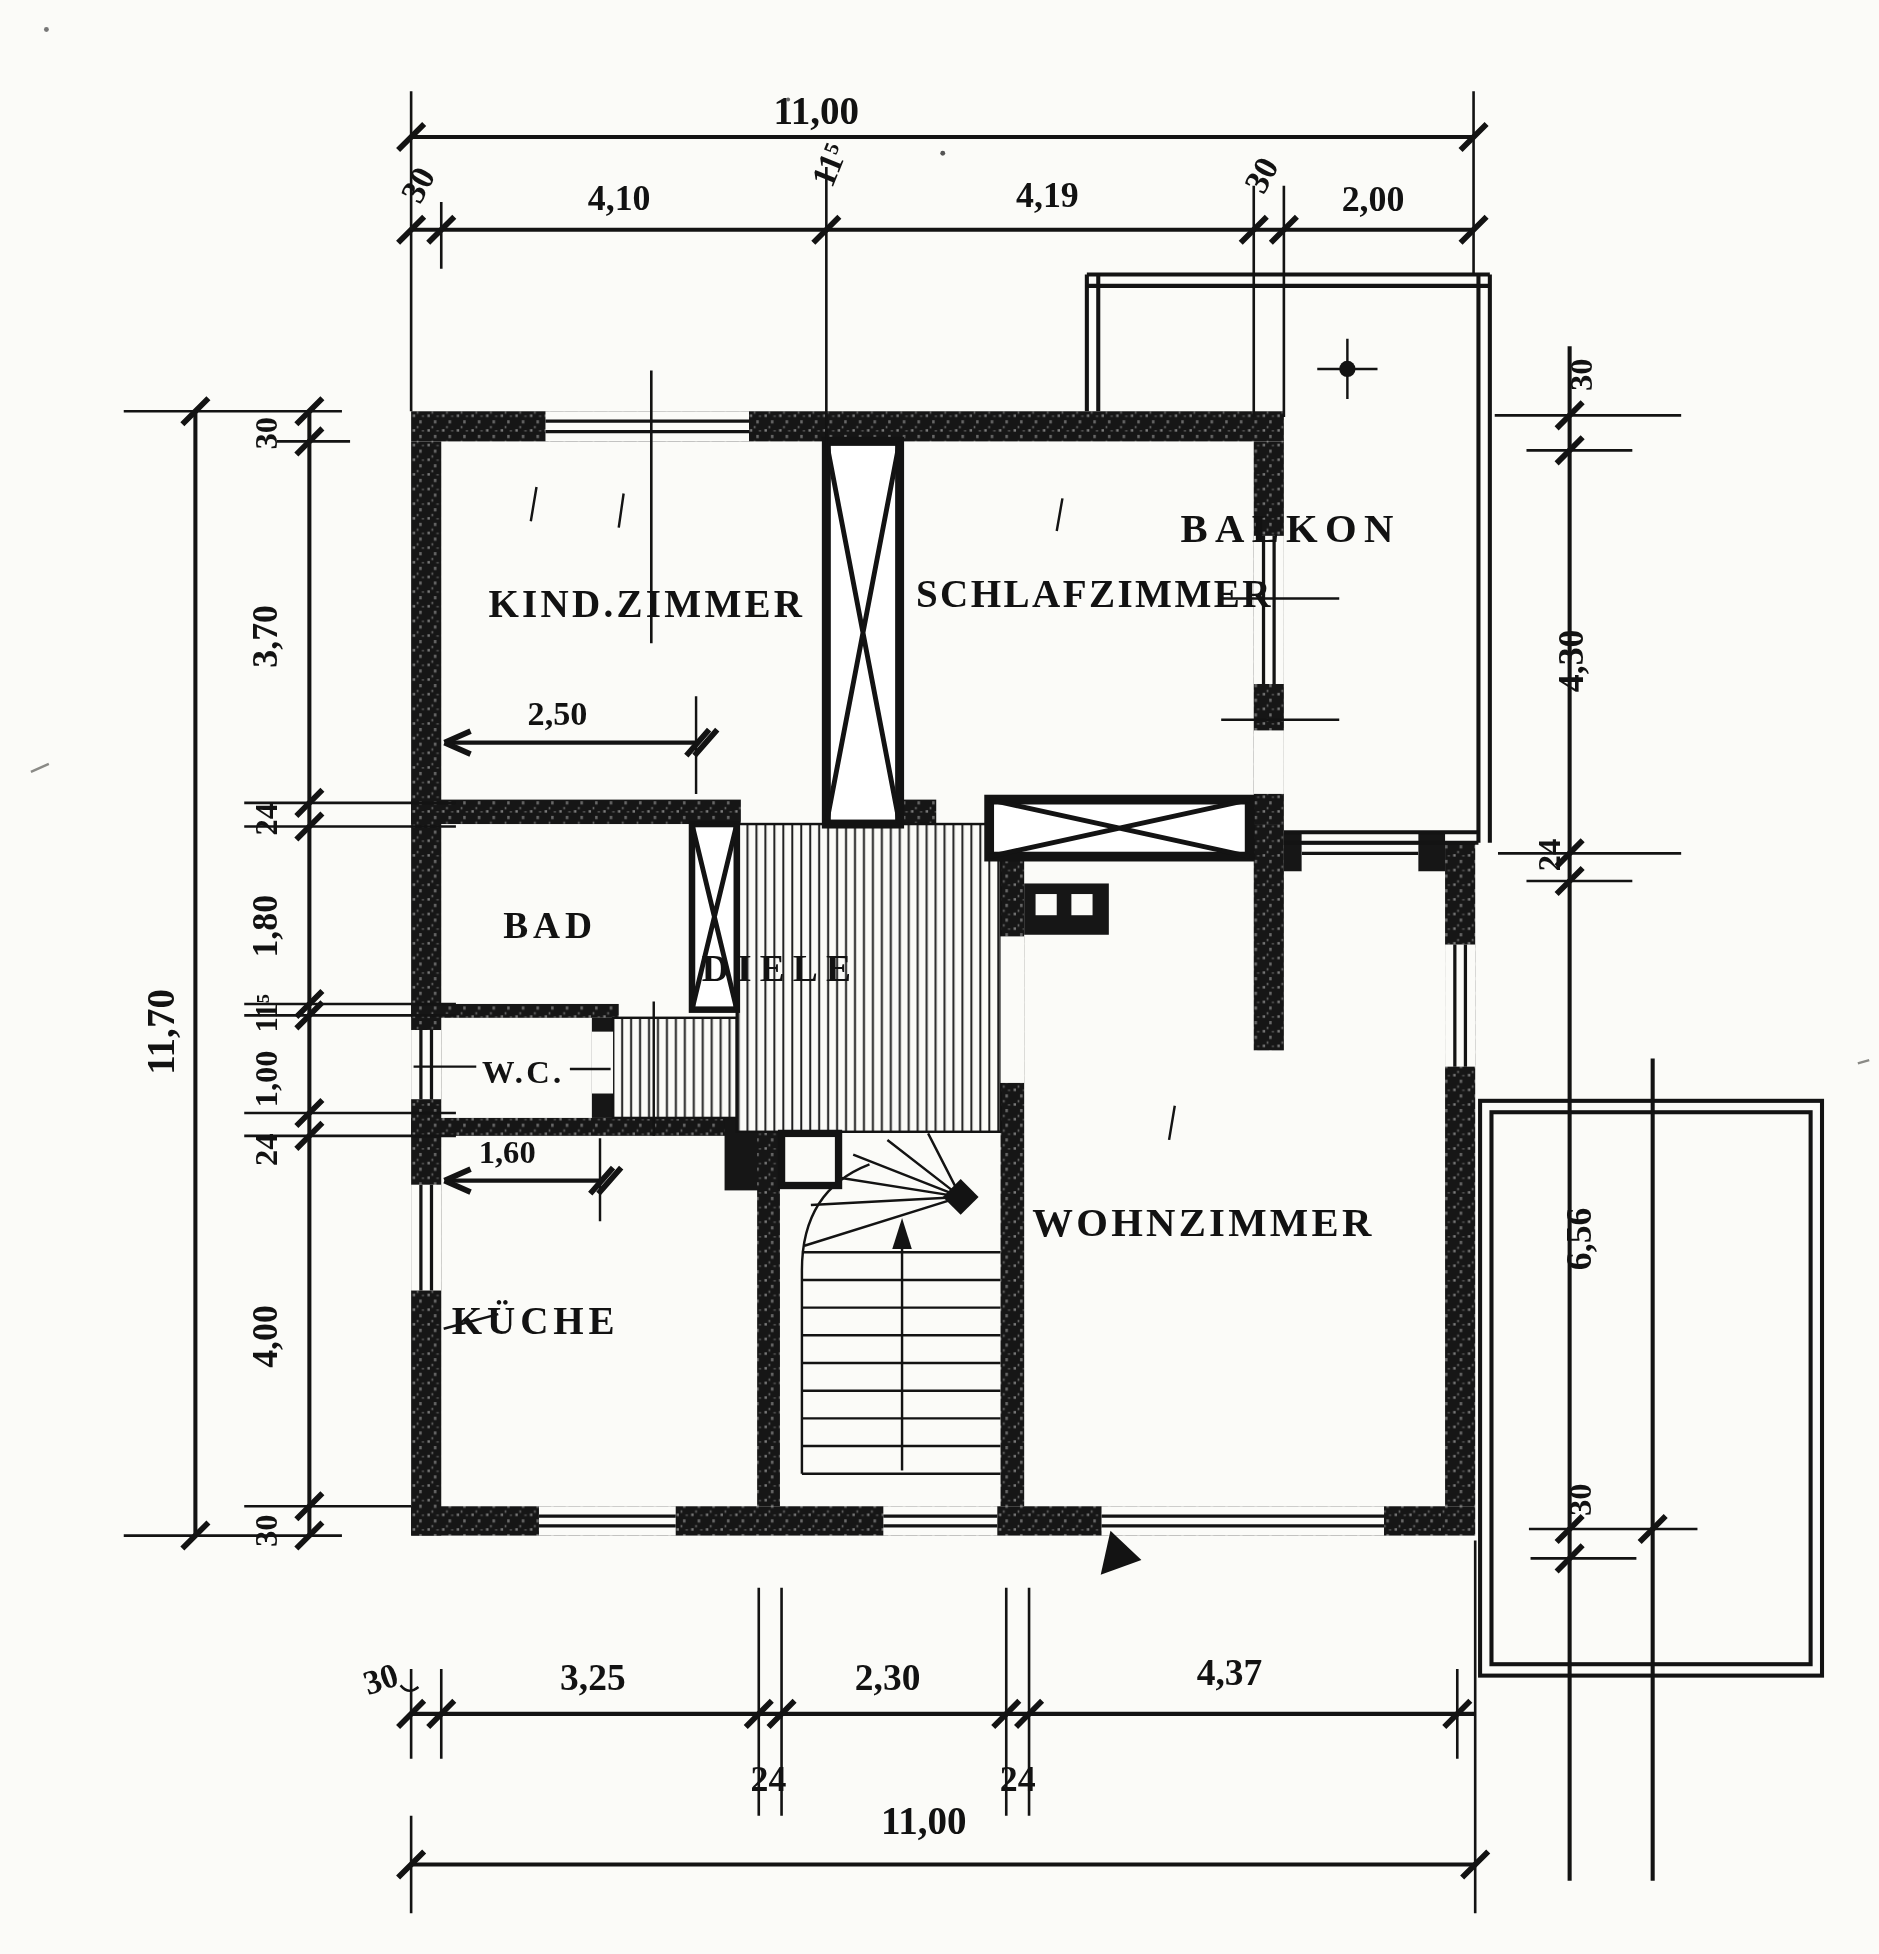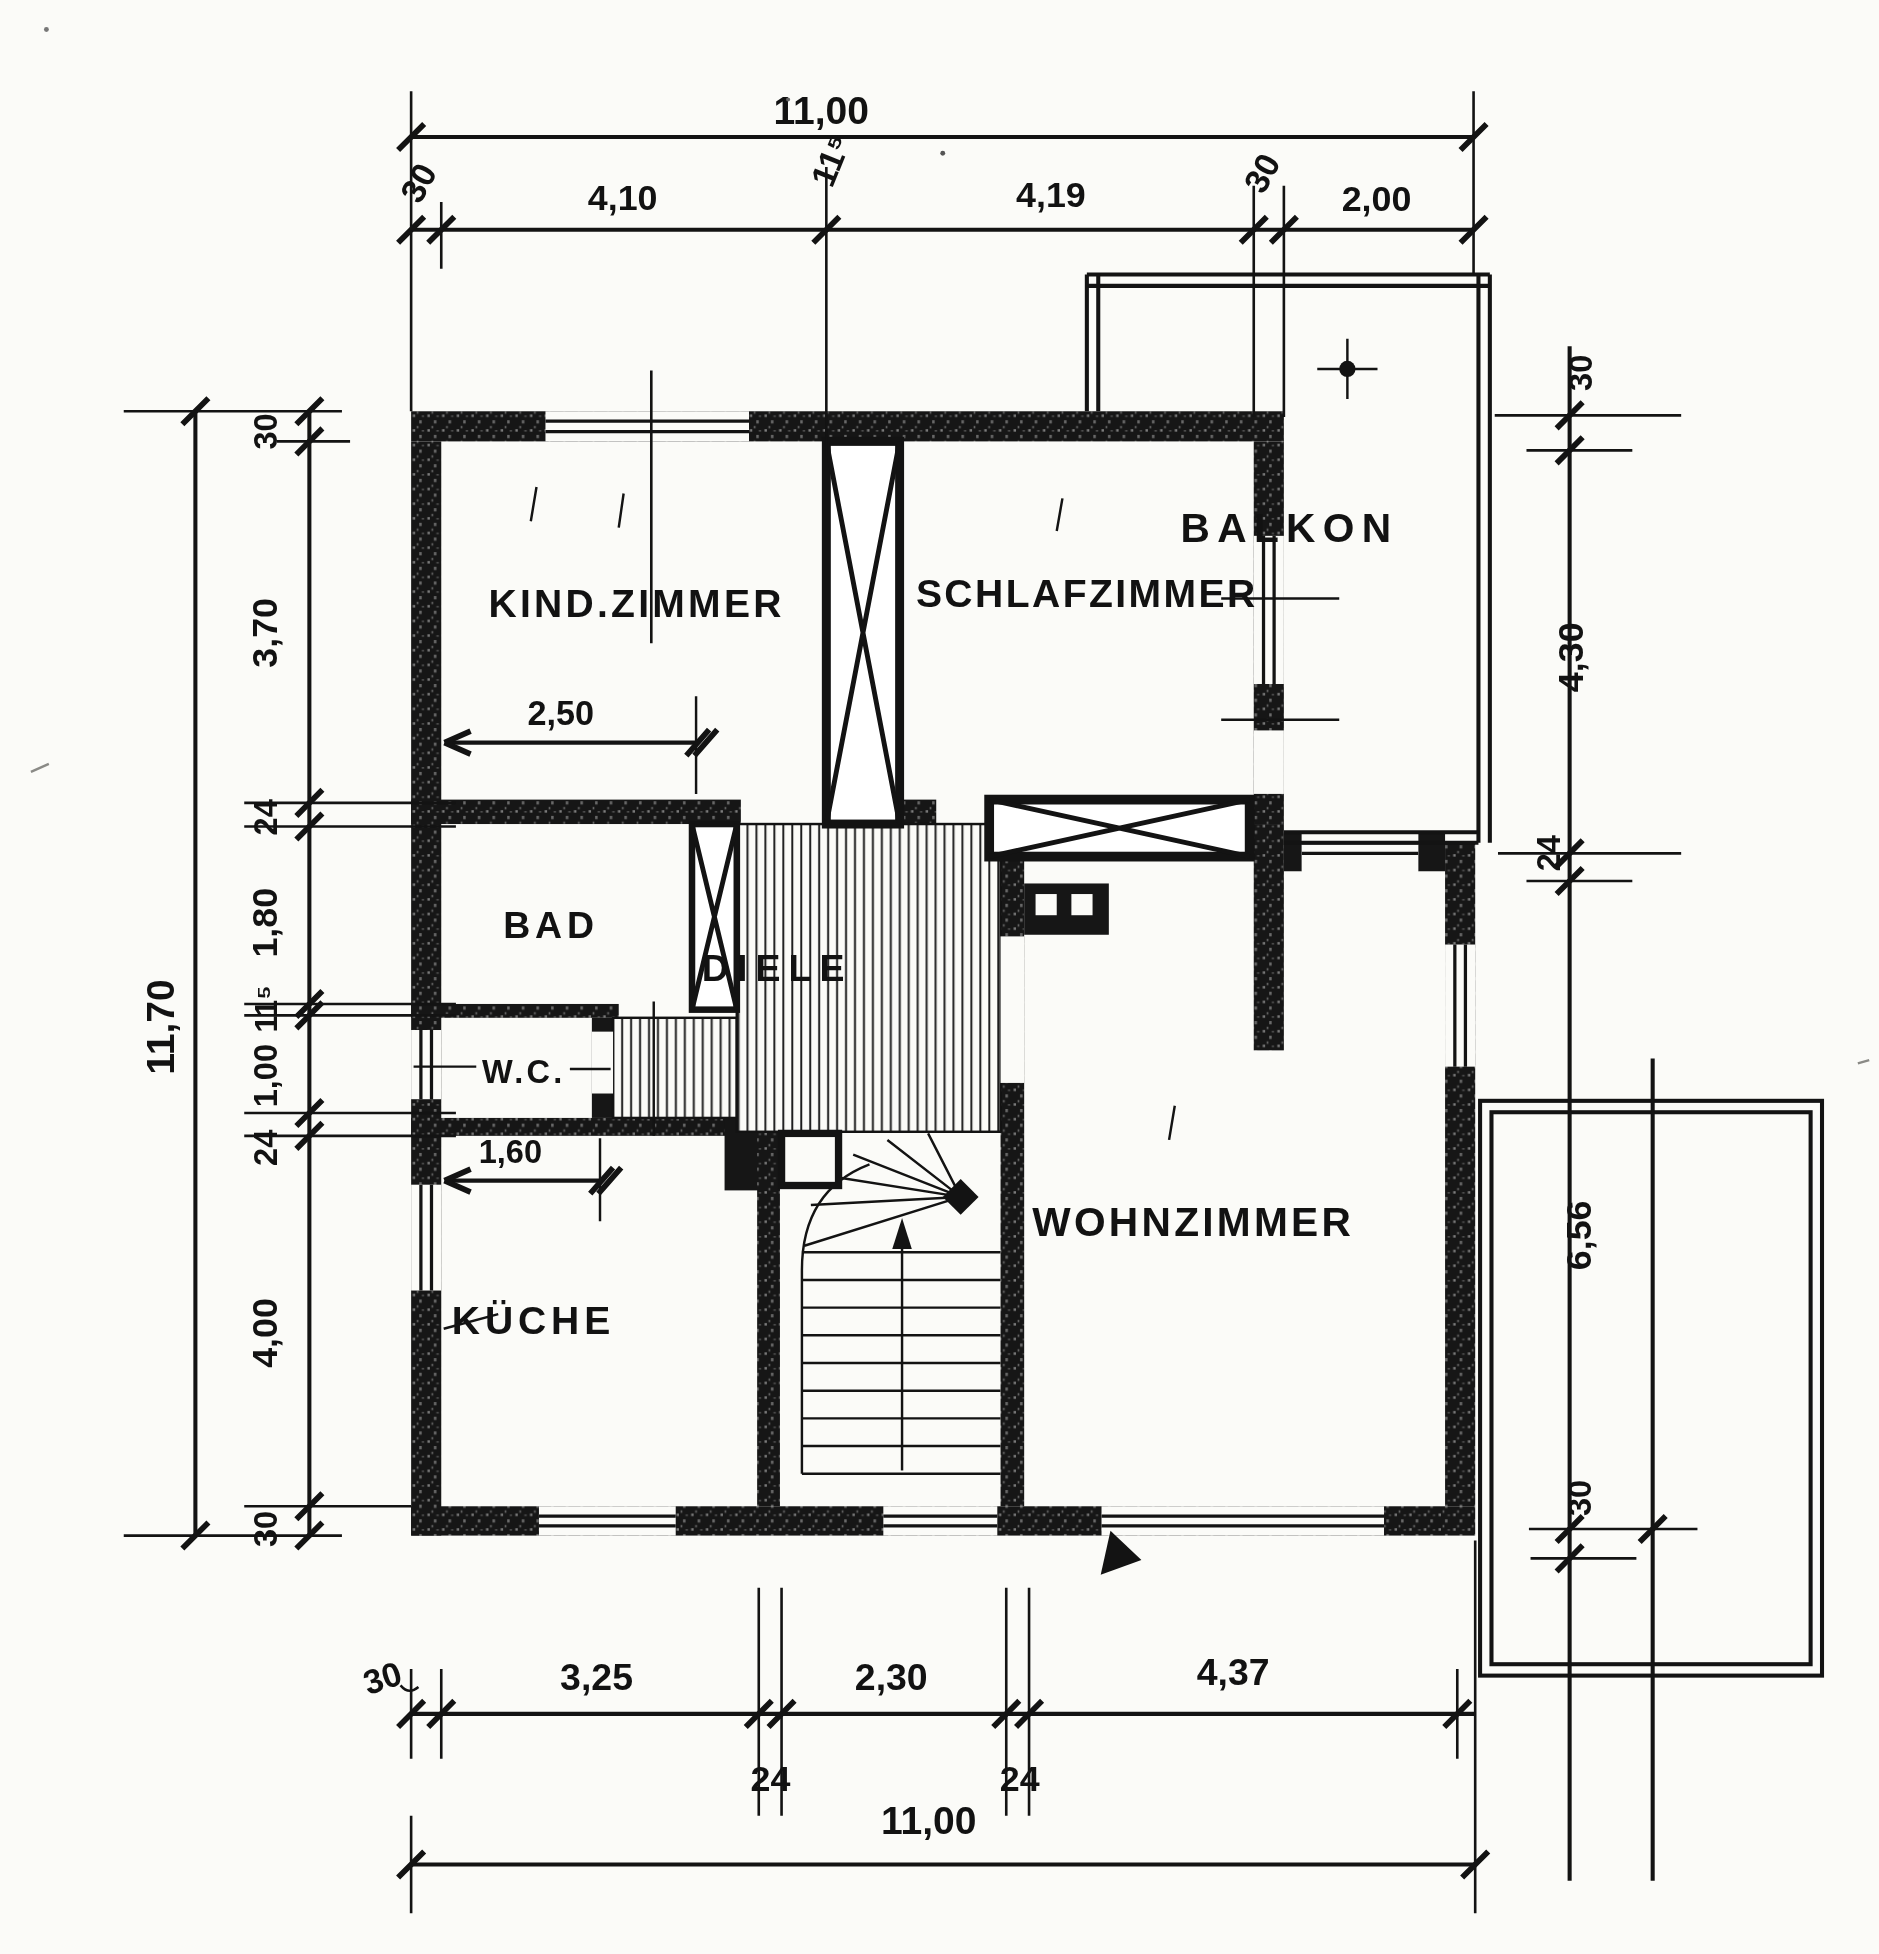--- a/index.html
+++ b/index.html
@@ -1,17 +1,17 @@
 <!DOCTYPE html>
 <html style="font-size:13px"><head>
 <meta charset="utf-8">
 <style>
   html,body{margin:0;padding:0;background:#e8e8e4;}
   #page{position:relative;width:1879px;height:1955px;background:#fbfbf8;overflow:hidden;
-        font-family:Liberation Sans, sans-serif;}
+        font-family:Liberation Serif, serif;}
   svg{position:absolute;left:0;top:0;}
   text{fill:#121212;font-weight:bold;}
   .dimline{stroke:#131313;stroke-width:5;fill:none;}
   .extline{stroke:#131313;stroke-width:3.2;fill:none;}
   .thinline{stroke:#131313;stroke-width:3;fill:none;}
   .tick{stroke:#131313;stroke-width:7;fill:none;}
   .wline{stroke:#131313;stroke-width:4;fill:none;}
   .pline{stroke:#131313;stroke-width:5;fill:none;}
   .xbox{fill:#ffffff;stroke:#131313;}
   .xdiag{stroke:#131313;stroke-width:6;fill:none;}

